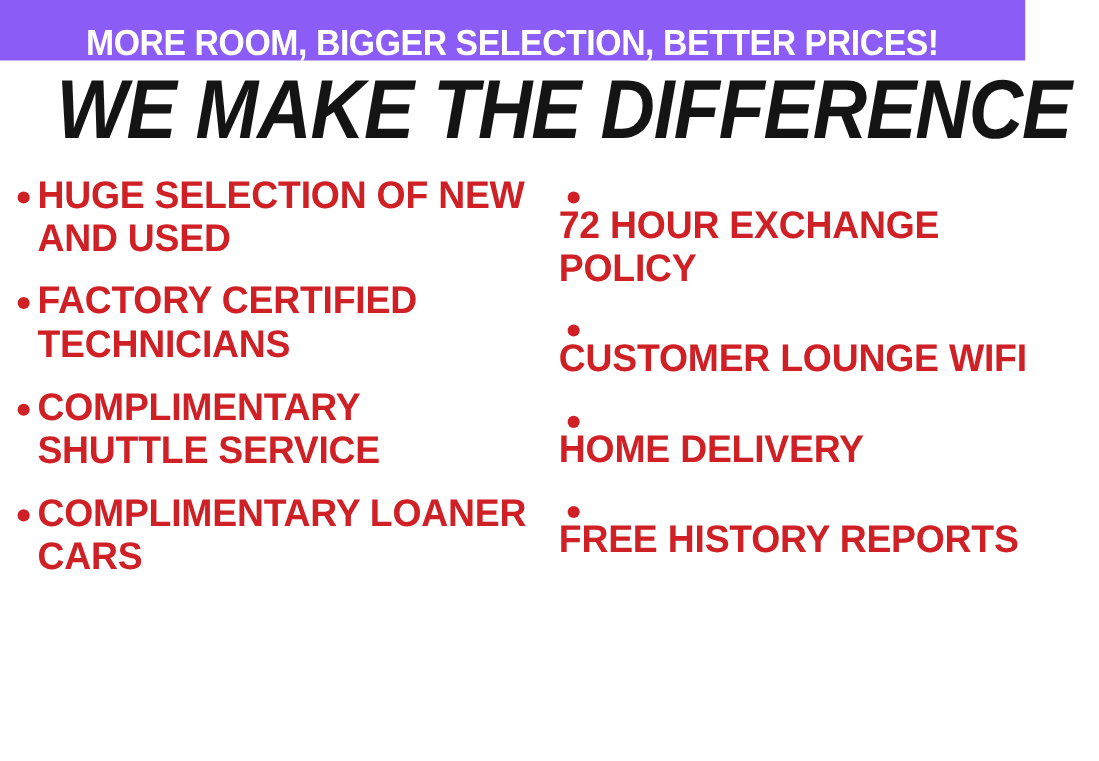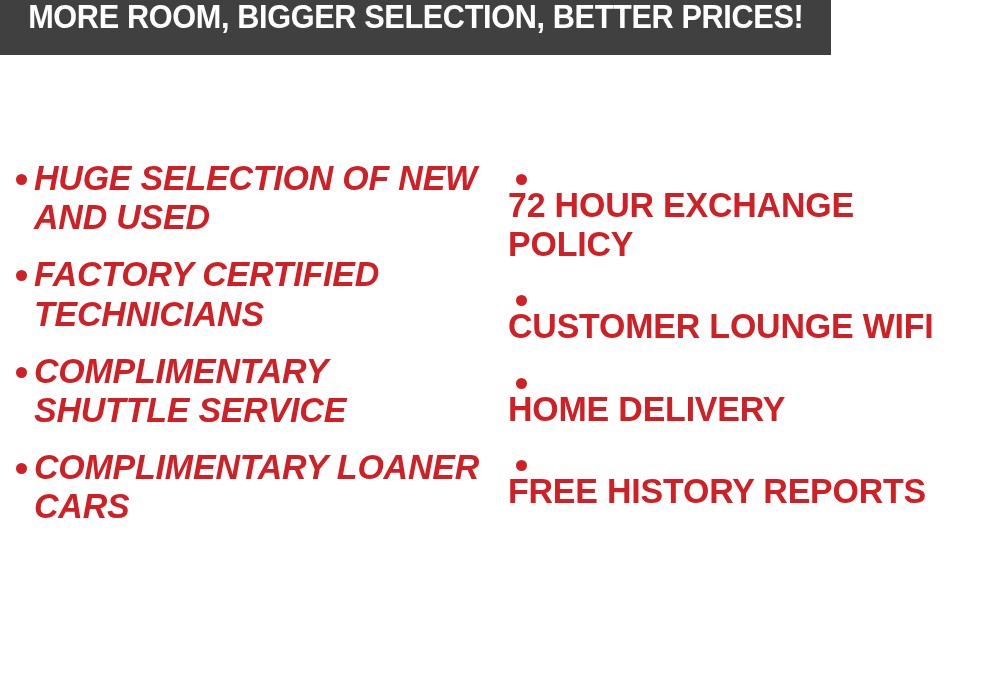--- a/index.html
+++ b/index.html
@@ -21,25 +21,25 @@
     position: relative;
     background: #ffffff;
     overflow: hidden;
   }
 
   
   .promo-bar {
     position: absolute;
     left: 0;
     top: 0;
-    width: 831px;
+    width: 932px;
     height: 55px;
-    background: #404040;
+    background: #8b5cf6;
     display: flex;
-    align-items: flex-start;
+    align-items: flex-end;
     justify-content: center;
   }
   .promo-bar-text {
     color: #ffffff;
     font-family: "Liberation Sans", sans-serif;
     font-weight: bold;
     font-size: 33px;
     letter-spacing: -0.4px;
     line-height: 1;
     white-space: nowrap;
@@ -79,21 +79,20 @@
     height: 530px;
   }
   .feature-column {
     position: absolute;
     top: 0;
     height: 530px;
   }
   .column-left {
     left: 8px;
     width: 492px;
-    font-style: italic;
   }
   .column-right {
     left: 508px;
     width: 491px;
   }
 
   .feature-item {
     display: flex;
     align-items: flex-start;
     margin-bottom: 16px;
@@ -129,20 +128,23 @@
 </style>
 </head>
 <body>
 
 <div id="ad-banner">
 
   <div class="promo-bar">
     <div class="promo-bar-text">MORE ROOM, BIGGER SELECTION, BETTER PRICES!</div>
   </div>
 
+  <div class="headline">
+    <div class="headline-text">WE MAKE THE DIFFERENCE</div>
+  </div>
 
   <div class="features">
 
     <div class="feature-column column-left">
       <div class="feature-item">
         <span class="feature-bullet">
             <span></span>
           </span>
         <span class="feature-label">HUGE SELECTION OF NEW AND USED</span>
       </div>

